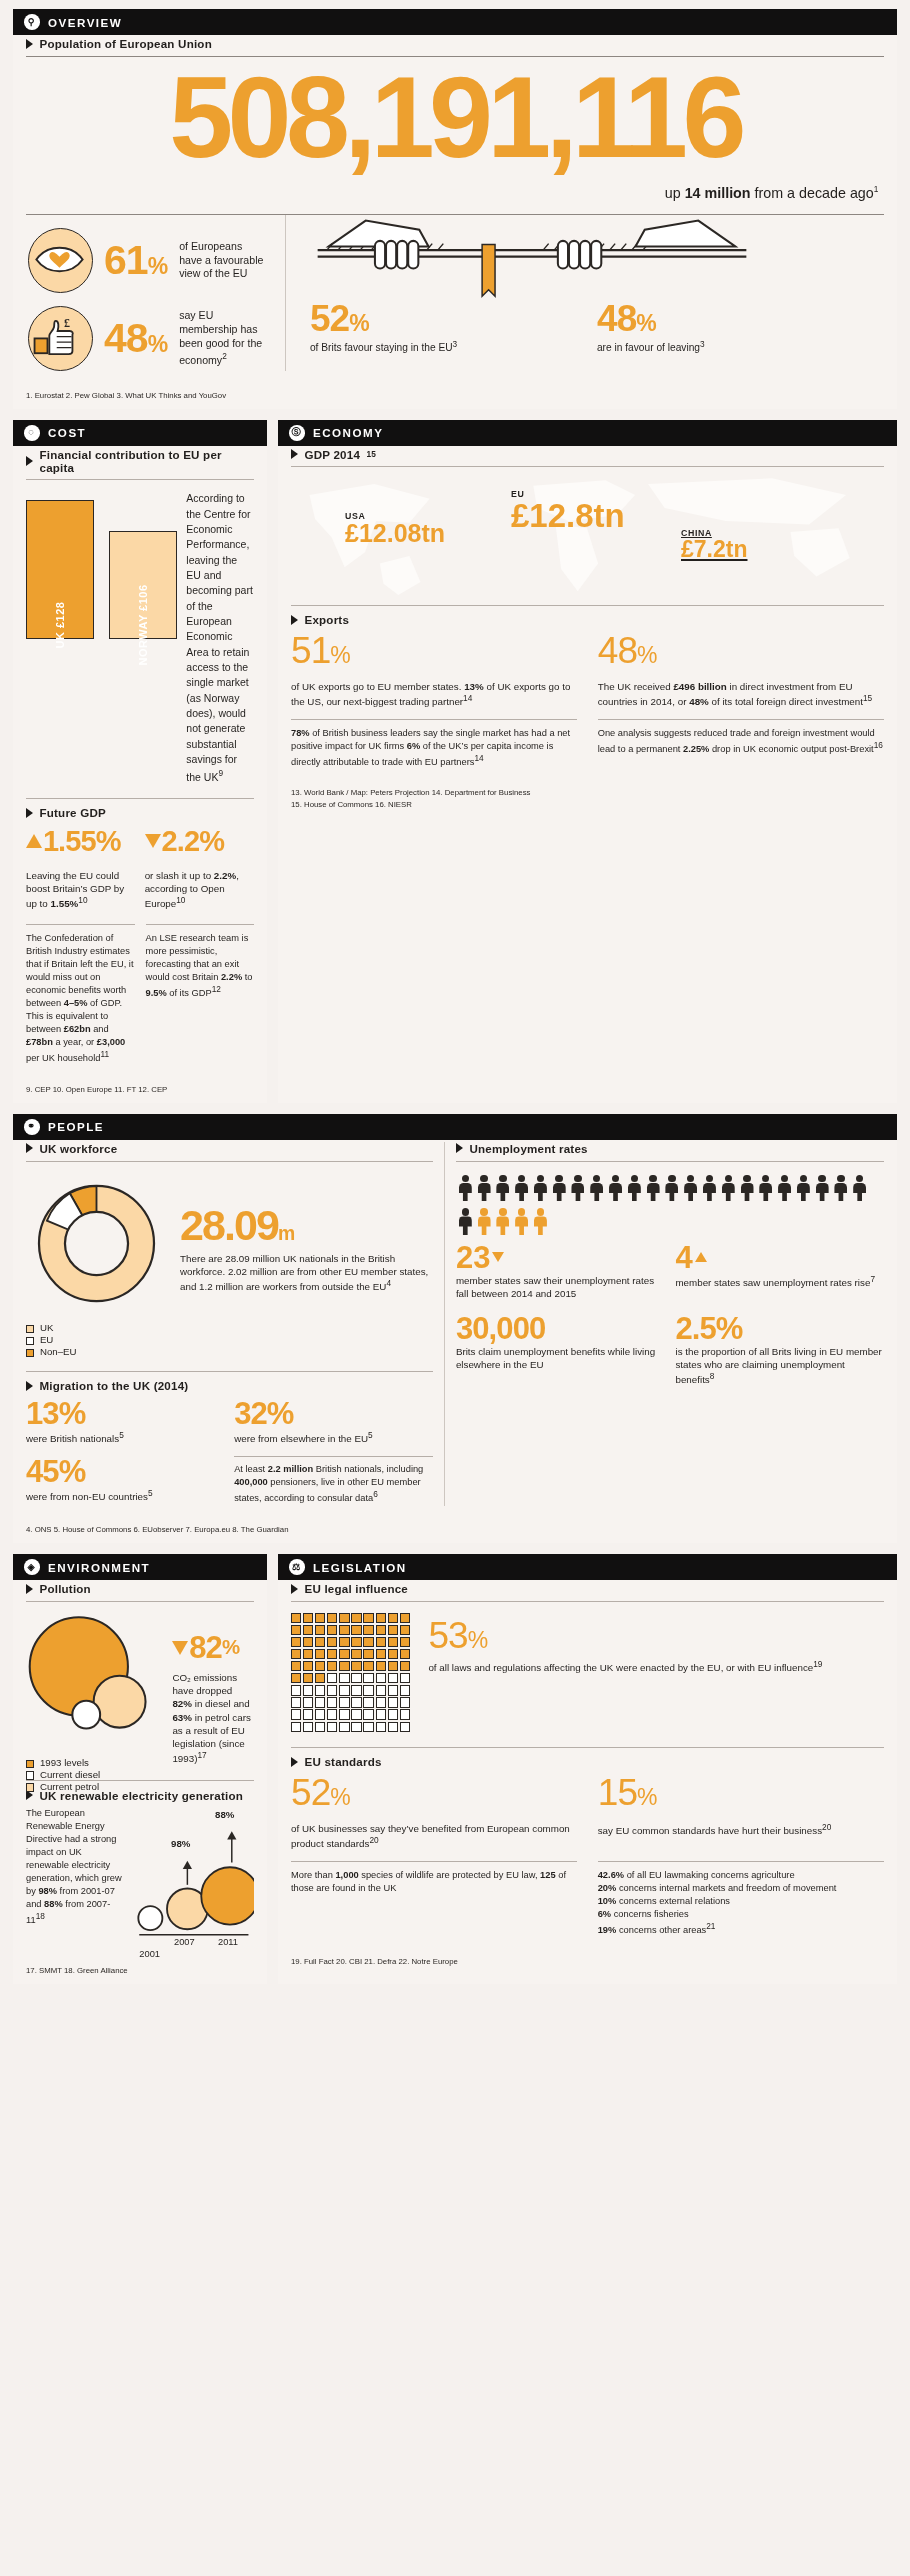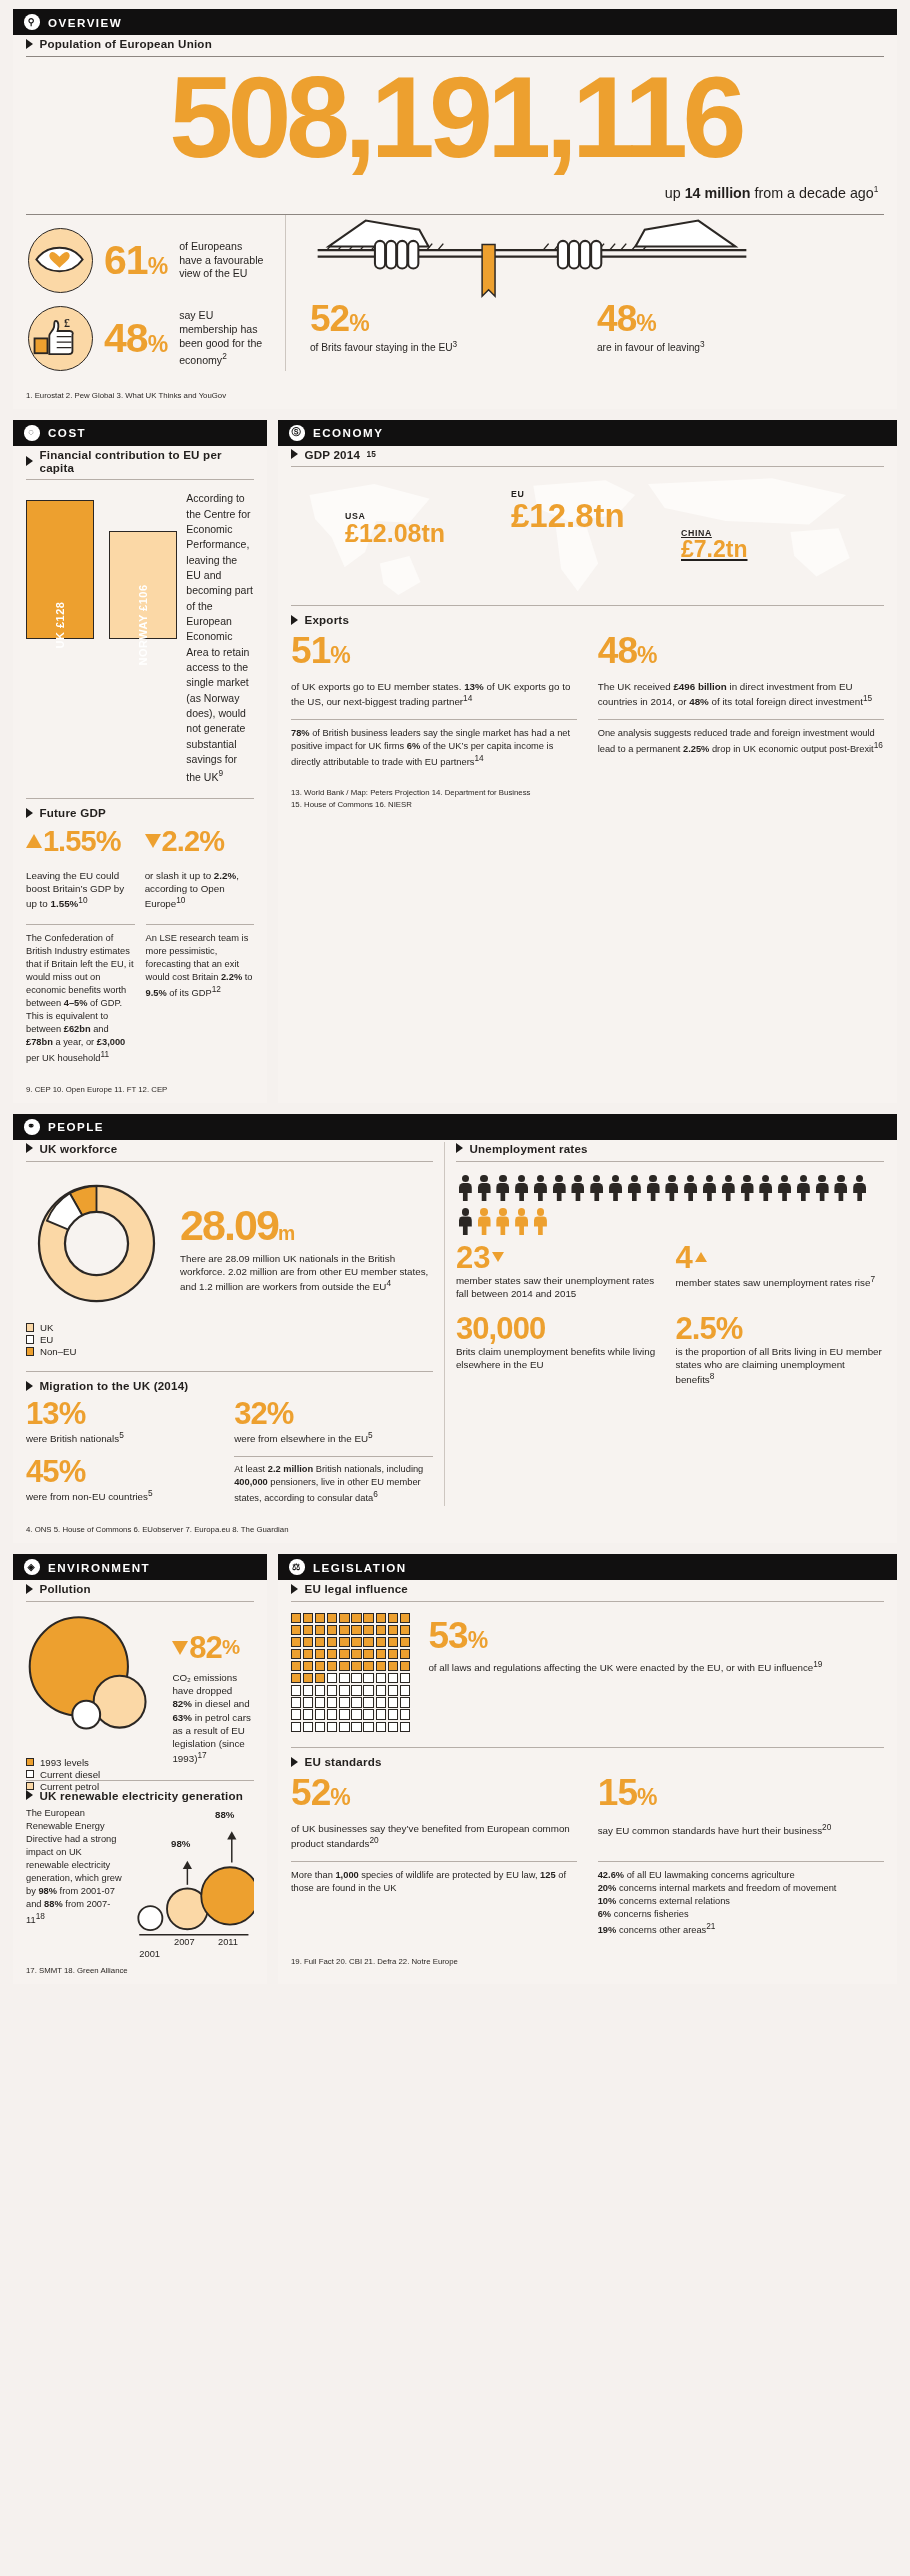--- a/index.html
+++ b/index.html
@@ -95,27 +95,27 @@
   .cap { font-size:9.8px; line-height:1.34; margin-top:11px; }
   .cap b { font-weight:bold; }
   .note { font-size:9.3px; line-height:1.4; }
   .note b { font-weight:bold; }
 
   
   .mapbox { height:130px; position:relative; background:#f7f3f0; }
   .maplbl { position:absolute; }
   .maplbl .k { font-size:8.8px; font-weight:bold; letter-spacing:0.6px; }
   .maplbl .v { color:#eda02f; font-weight:bold; line-height:1; }
-  .bigpct { color:#eda02f; font-weight:bold; font-size:37px; line-height:1; letter-spacing:-0.9px; }
+  .bigpct { color:#eda02f; font-weight:normal; font-size:37px; line-height:1; letter-spacing:-0.9px; }
   .bigpct small { font-size:23px; }
 
   
   .donutwrap { width:141px; }
   .legend { margin-top:5.6px; }
-  .legend div { display:flex; align-items:center; gap:5.6px; font-size:9.7px; margin-bottom:0.9px; }
+  .legend div { display:flex; align-items:flex-end; gap:5.6px; font-size:9.7px; margin-bottom:0.9px; }
   .sw { width:8.3px;height:8.3px;border:1.3px solid #2b2724; flex:0 0 auto; }
   .num28 { color:#eda02f; font-weight:bold; font-size:43px; line-height:1; letter-spacing:-1.9px; }
   .num28 small { font-size:19.4px; letter-spacing:0; }
 
   .people-grid { display:flex; flex-wrap:wrap; gap:0px; }
   .person { width:15px; height:28px; margin:0 1.9px 5.6px 1.9px; position:relative; }
   .person .h { width:7.4px;height:7.4px;border-radius:50%;background:#2b2724;margin:0 auto; }
   .person .b { width:13px;height:18.5px;margin:0.9px auto 0;background:#2b2724;
                border-radius:4.6px 4.6px 0 0;
                clip-path: polygon(0 0,100% 0,100% 55%,68% 55%,68% 100%,32% 100%,32% 55%,0 55%); }

